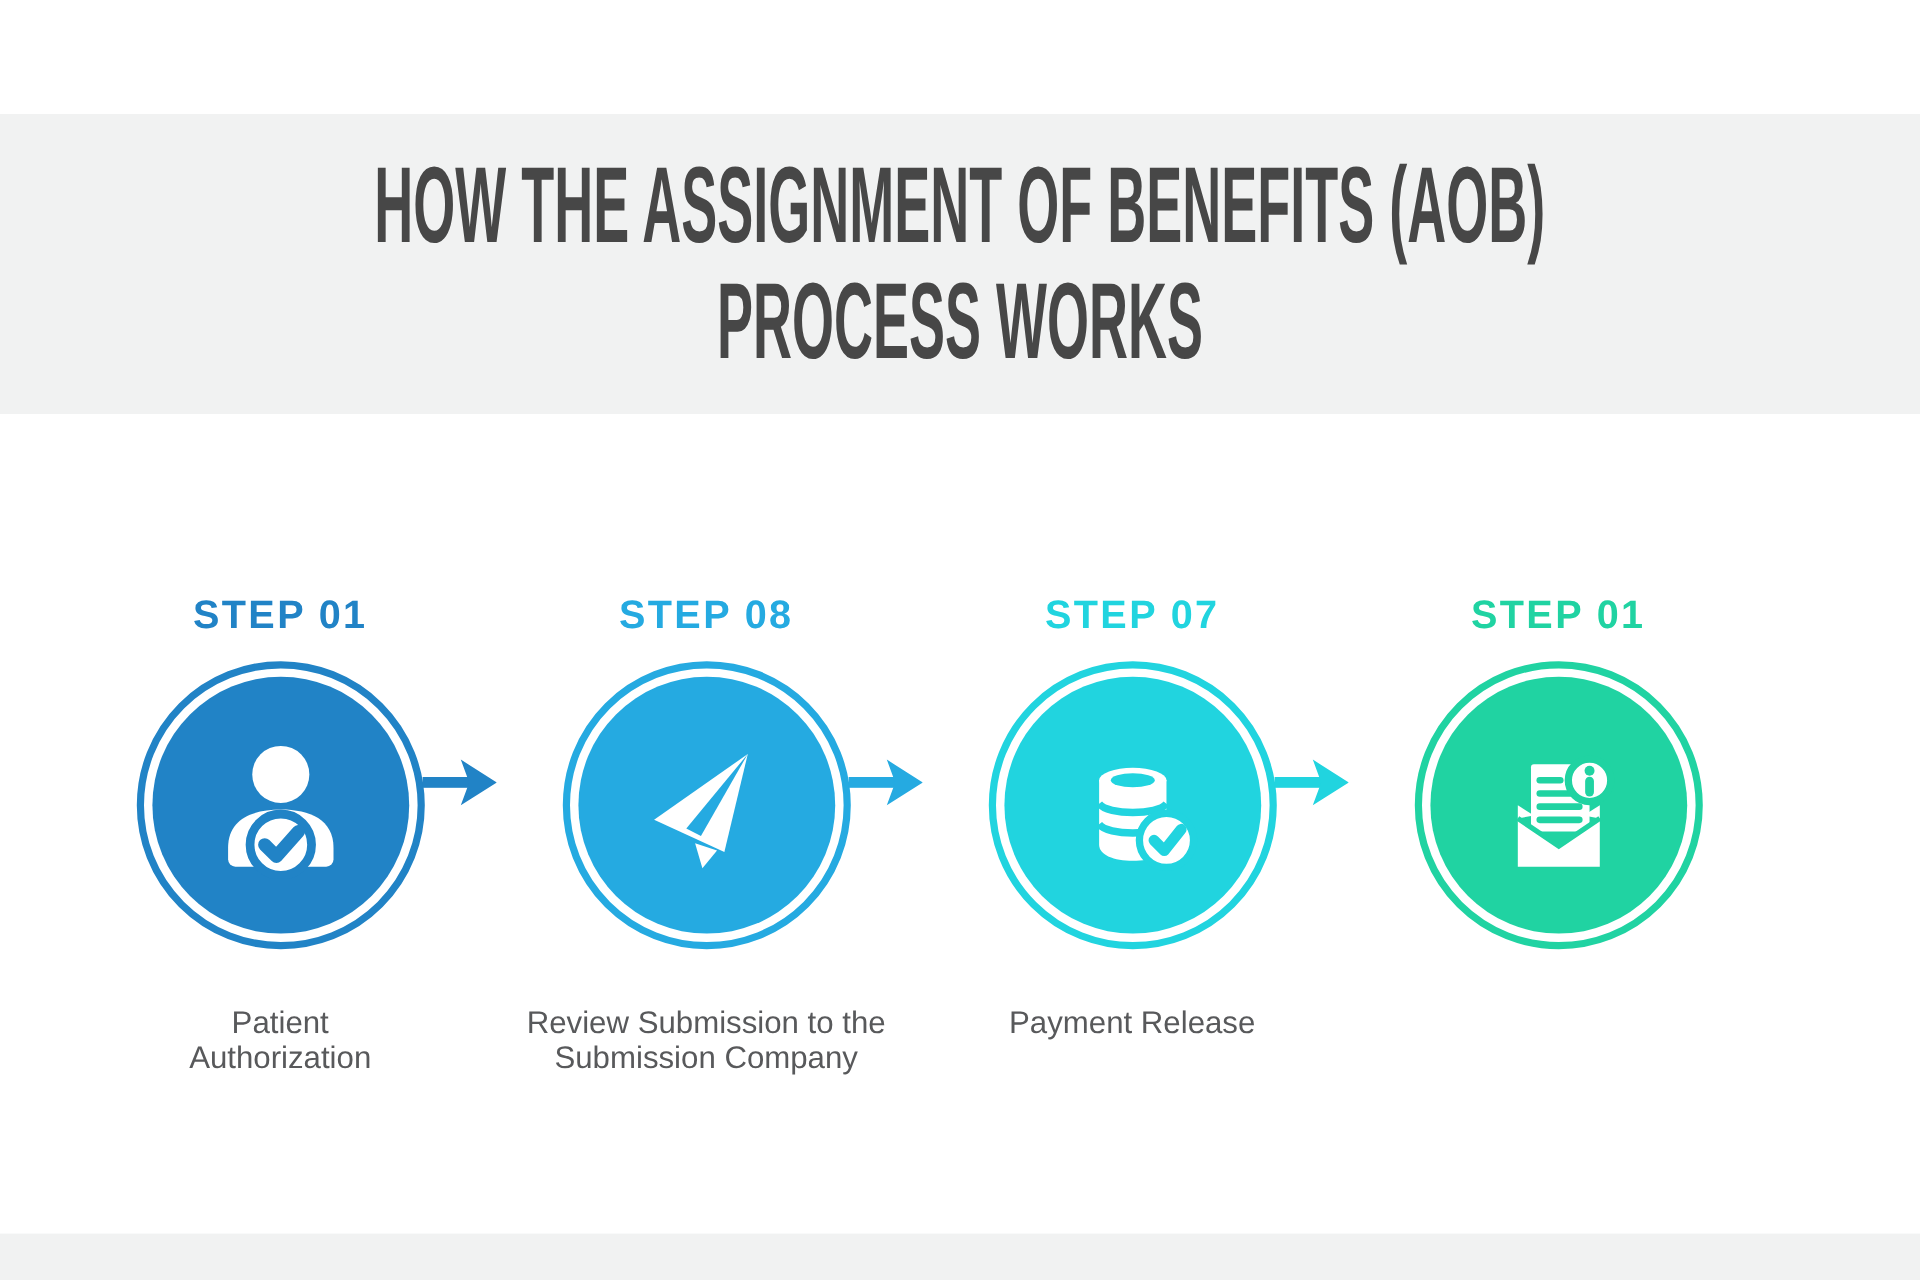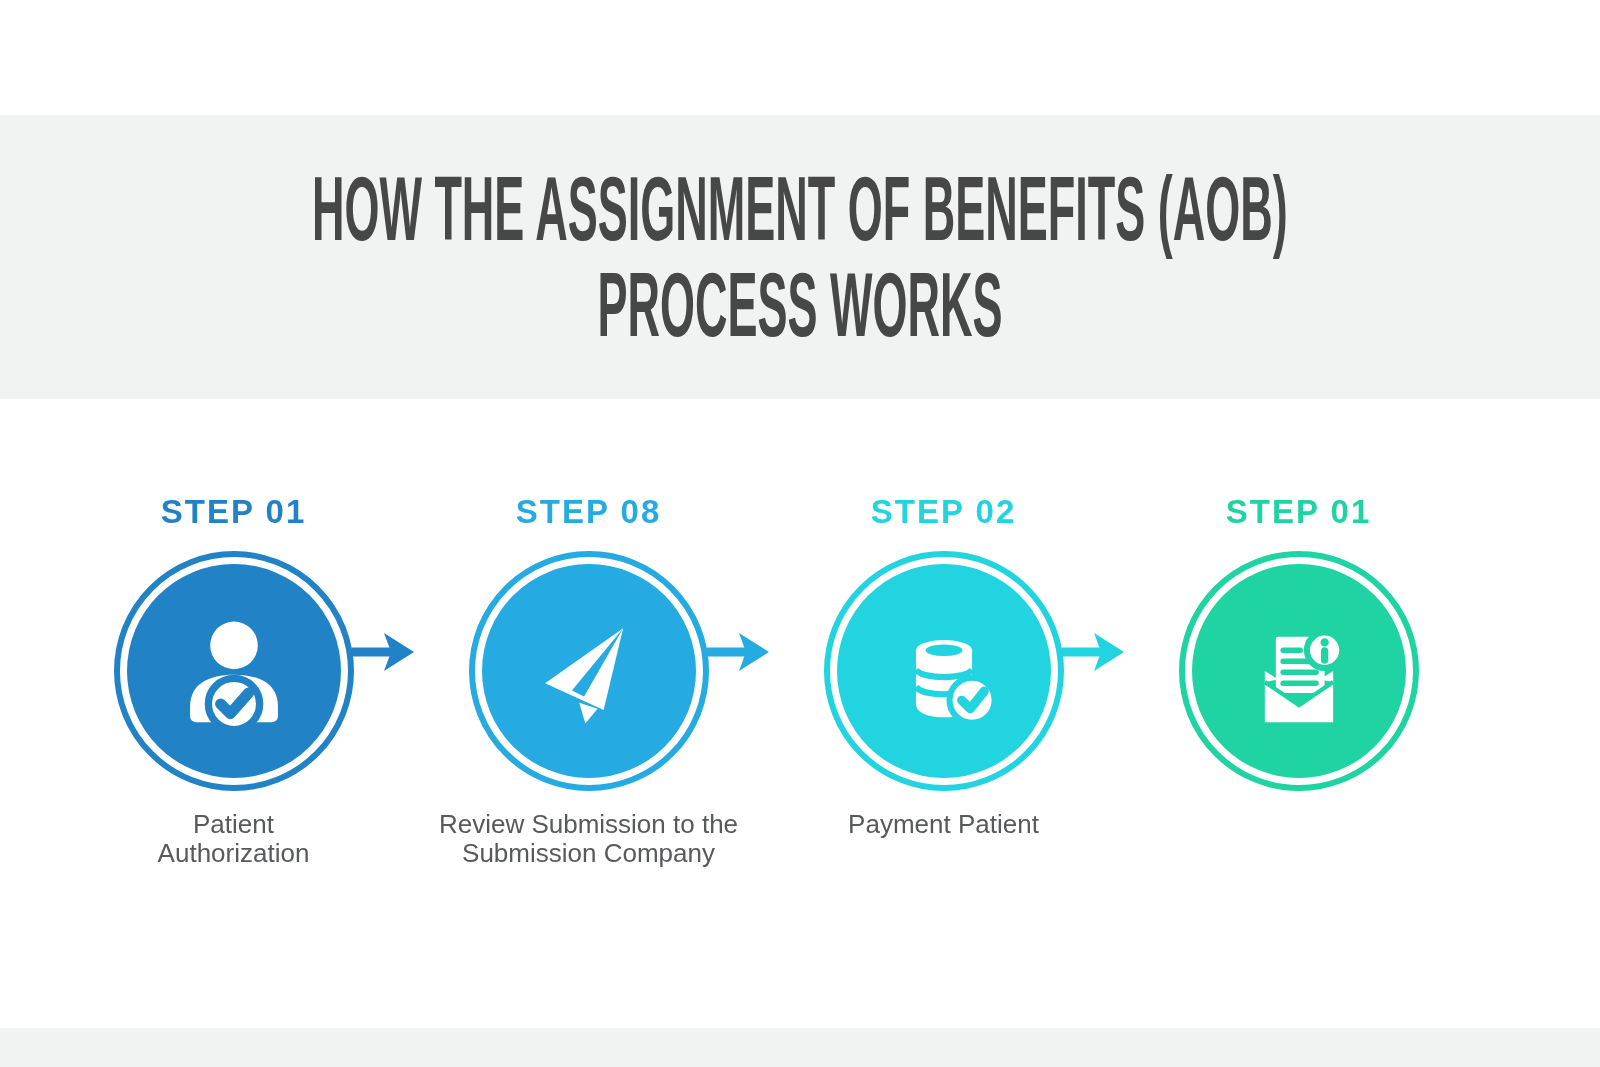--- a/index.html
+++ b/index.html
@@ -6,23 +6,23 @@
   html,body { width:1600px; height:1067px; }
   body {
     position:relative;
     background:#ffffff;
     font-family:"Liberation Sans", sans-serif;
     overflow:hidden;
   }
 
   
   .band-top {
-    position:absolute; left:0; top:95px; width:1600px; height:284px;
+    position:absolute; left:0; top:95px; width:1600px; height:250px;
     background:#f1f2f2;
-    display:flex; flex-direction:column; justify-content:center; align-items:center;margin-top:20px;
+    display:flex; flex-direction:column; justify-content:center; align-items:center;
   }
   .band-bottom {
     position:absolute; left:0; bottom:0; width:1600px; height:39px;
     background:#f1f2f2;
   }
   .title-line {
     font-size:90px; font-weight:bold; color:#474747;
     line-height:96px; white-space:nowrap;
     transform:scaleX(0.50);
     letter-spacing:0px;
@@ -53,20 +53,21 @@
     display:flex; align-items:center; justify-content:center;
   }
   .fill svg { width:122px; height:122px; display:block; }
 
   .flow-arrow {
     position:absolute; left:296px; top:137px; width:62px; height:46px;
     color:var(--c);
   }
 
   .caption {
+    margin-top:28px;
     font-size:26px; line-height:29px; color:#58595b;
     text-align:center; white-space:nowrap;
   }
 </style>
 </head>
 <body>
 
 <div class="band-top">
   <div class="title-line">HOW THE ASSIGNMENT OF BENEFITS (AOB)</div>
   <div class="title-line">PROCESS WORKS</div>
@@ -111,40 +112,40 @@
       <rect x="0" y="18.5" width="42" height="9" fill="currentColor"></rect>
       <polygon points="32,4 62,23 32,42 39,23" fill="currentColor"></polygon>
     </svg>
     <div class="caption">
       <div>Review Submission to the</div>
       <div>Submission Company</div>
     </div>
   </div>
 
   <div class="step" style="--c: #21d4df;">
-    <div class="step-label">STEP 02</div>
+    <div class="step-label">STEP 07</div>
     <div class="ring">
       <div class="fill">
         <svg viewBox="0 0 100 100">
           <path d="M27 33 L27 77 C27 84 37 88 50 88 C63 88 73 84 73 77 L73 33 Z" fill="#fff"></path>
           <ellipse cx="50" cy="33" rx="23" ry="8.5" fill="#fff"></ellipse>
           <ellipse cx="50" cy="33" rx="15" ry="4.8" fill="currentColor"></ellipse>
           <path d="M27 49 C33 57 67 57 73 49" fill="none" stroke="currentColor" stroke-width="5"></path>
           <path d="M27 63 C33 71 67 71 73 63" fill="none" stroke="currentColor" stroke-width="5"></path>
           <circle cx="73" cy="74" r="18.5" fill="#fff" stroke="currentColor" stroke-width="5"></circle>
           <path d="M64.5 74 L71.5 81 L83 66.5" fill="none" stroke="currentColor" stroke-width="7.5" stroke-linecap="round" stroke-linejoin="round"></path>
         </svg>
       </div>
     </div>
     <svg class="flow-arrow" viewBox="0 0 62 46">
       <rect x="0" y="18.5" width="42" height="9" fill="currentColor"></rect>
       <polygon points="32,4 62,23 32,42 39,23" fill="currentColor"></polygon>
     </svg>
     <div class="caption">
-      <div>Payment Patient</div>
+      <div>Payment Release</div>
     </div>
   </div>
 
   <div class="step" style="--c: #20d3a2;">
     <div class="step-label">STEP 01</div>
     <div class="ring">
       <div class="fill">
         <svg viewBox="0 0 100 100">
           <rect x="31" y="22" width="40" height="46" rx="2" fill="#fff"></rect>
           <path d="M37 33 H51" stroke="currentColor" stroke-width="4.5" stroke-linecap="round"></path>

